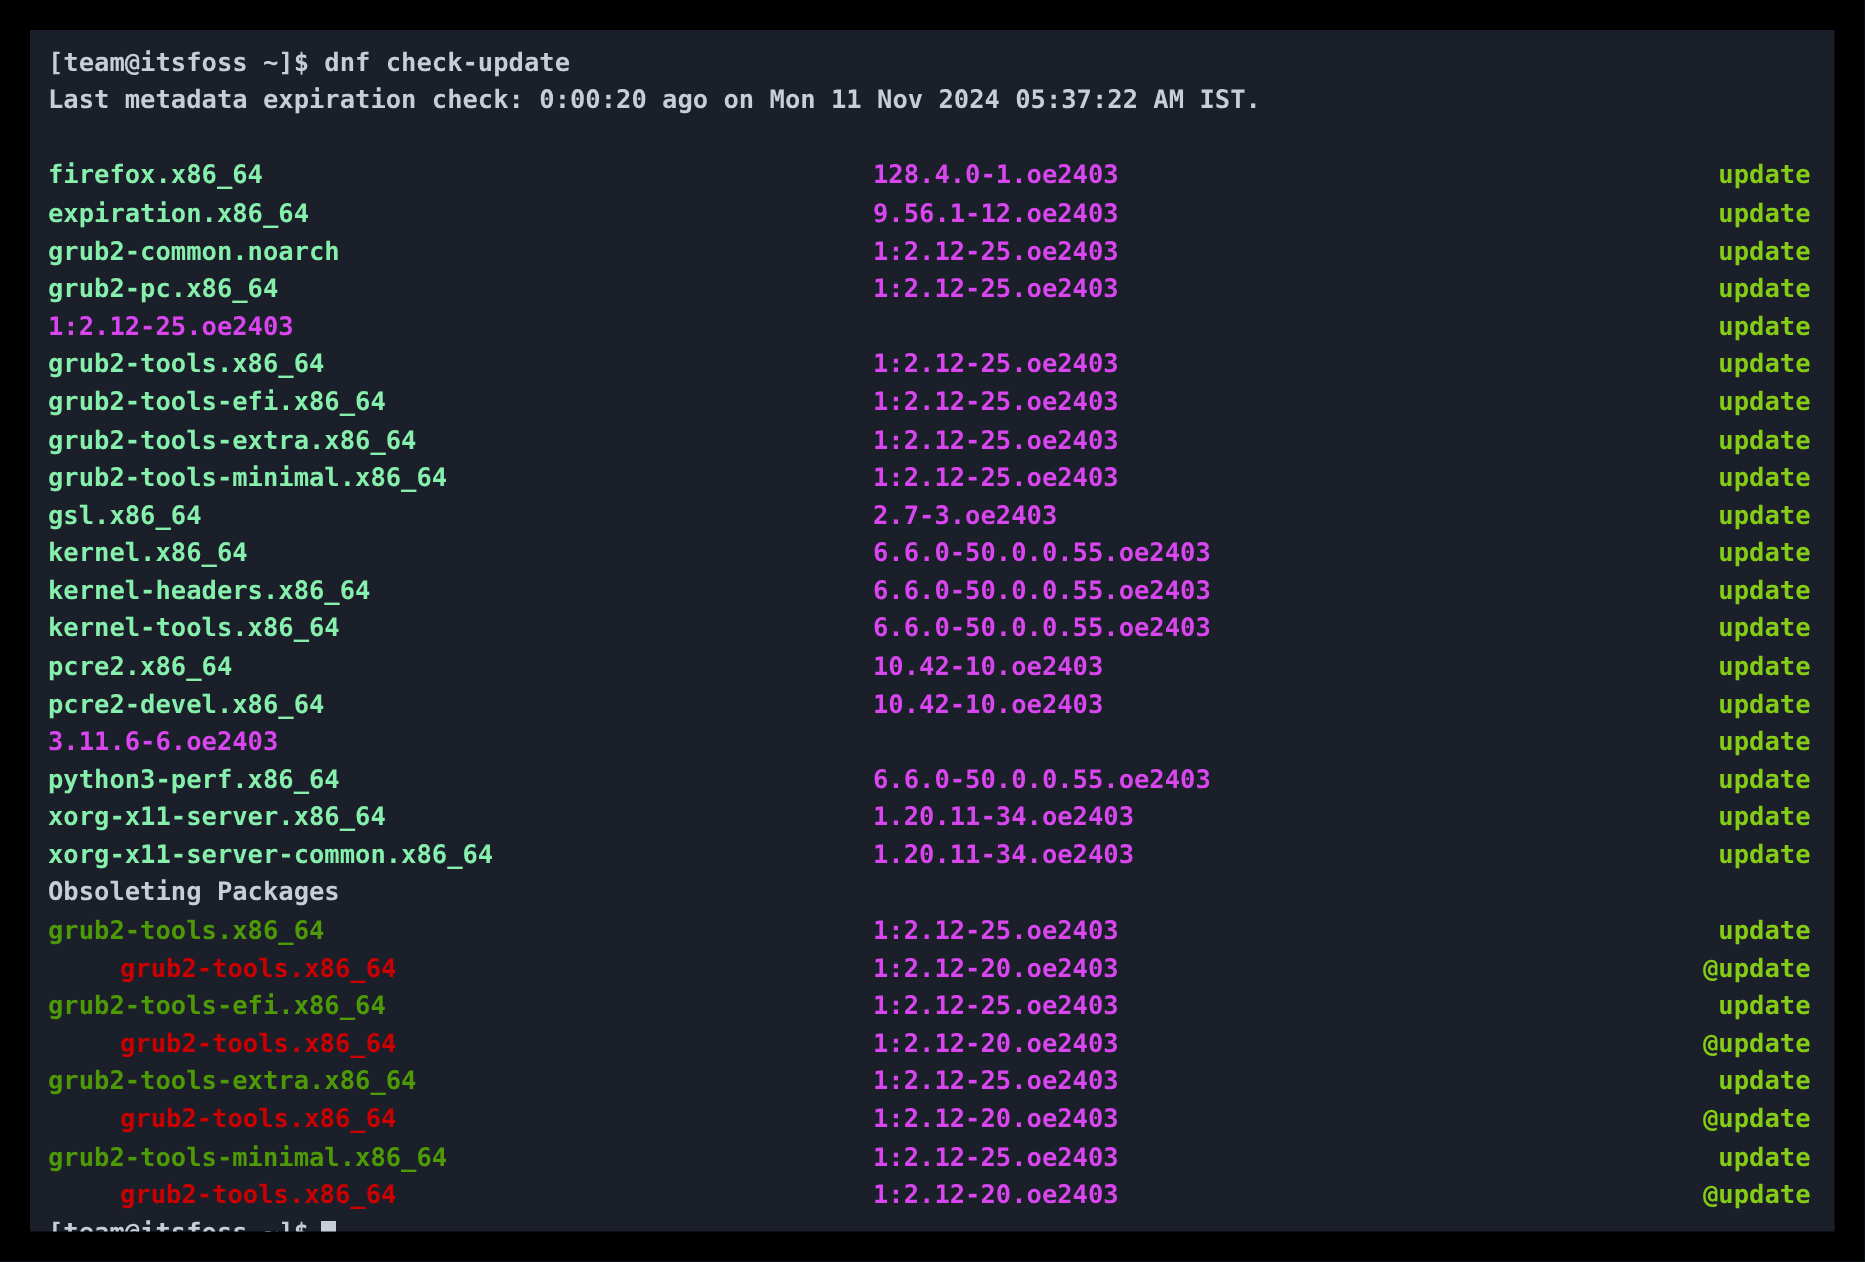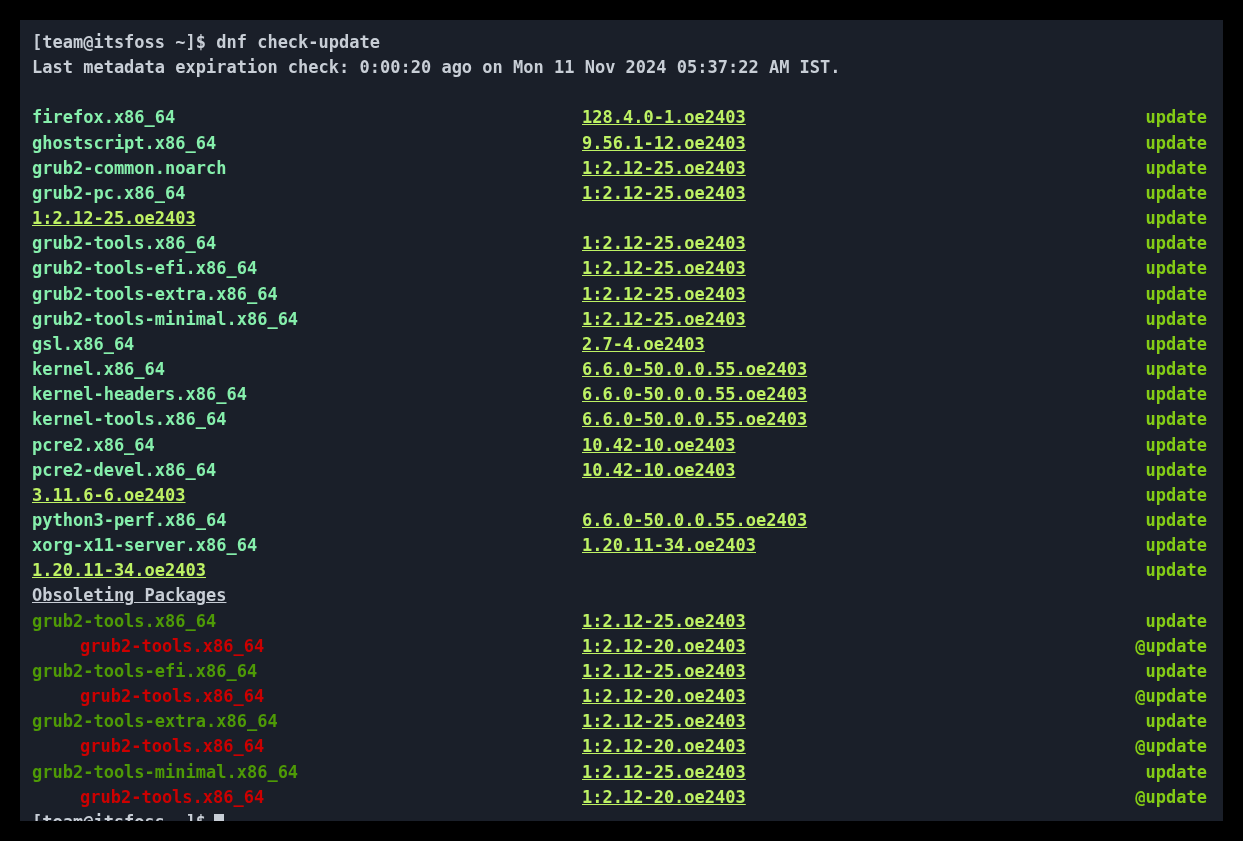--- a/index.html
+++ b/index.html
@@ -38,43 +38,41 @@
       display: flex;
       white-space: pre;
     }
     .col-pkg {
       width: 550px;
       flex-shrink: 0;
     }
     .col-ver {
       width: 470px;
       flex-shrink: 0;
-      color: #bef264;
-      text-decoration: underline;
+      color: #d946ef;
     }
     .col-repo {
       color: #84cc16;
       text-align: right;
       flex: 1;
       padding-right: 4px;
     }
     .green-bright {
       color: #86efac;
     }
     .green-dim {
       color: #4e9a06;
     }
     .red-dim {
       color: #cc0000;
       padding-left: 48px;
     }
     .section-header {
       color: #c8ced6;
       white-space: pre;
-      text-decoration: underline;
     }
     .cursor {
       display: inline-block;
       width: 10px;
       height: 18px;
       background: #c8ced6;
       vertical-align: text-bottom;
       margin-left: -2px;
     }
     .last-partial {
@@ -85,38 +83,38 @@
   </style>
 </head>
 <body>
 
 <div class="terminal">
   <div class="prompt-line">[team@itsfoss ~]$ dnf check-update</div>
   <div class="metadata-line">Last metadata expiration check: 0:00:20 ago on Mon 11 Nov 2024 05:37:22 AM IST.</div>
   <div class="blank-line"></div>
   <div id="packages-container">
       <div class="pkg-row"><span class="col-pkg green-bright">firefox.x86_64</span><span class="col-ver">128.4.0-1.oe2403</span><span class="col-repo">update</span></div>
-      <div class="pkg-row"><span class="col-pkg green-bright">ghostscript.x86_64</span><span class="col-ver">9.56.1-12.oe2403</span><span class="col-repo">update</span></div>
+      <div class="pkg-row"><span class="col-pkg green-bright">expiration.x86_64</span><span class="col-ver">9.56.1-12.oe2403</span><span class="col-repo">update</span></div>
       <div class="pkg-row"><span class="col-pkg green-bright">grub2-common.noarch</span><span class="col-ver">1:2.12-25.oe2403</span><span class="col-repo">update</span></div>
       <div class="pkg-row"><span class="col-pkg green-bright">grub2-pc.x86_64</span><span class="col-ver">1:2.12-25.oe2403</span><span class="col-repo">update</span></div>
       <div class="pkg-row"><span class="col-ver">1:2.12-25.oe2403</span><span class="col-repo">update</span></div>
       <div class="pkg-row"><span class="col-pkg green-bright">grub2-tools.x86_64</span><span class="col-ver">1:2.12-25.oe2403</span><span class="col-repo">update</span></div>
       <div class="pkg-row"><span class="col-pkg green-bright">grub2-tools-efi.x86_64</span><span class="col-ver">1:2.12-25.oe2403</span><span class="col-repo">update</span></div>
       <div class="pkg-row"><span class="col-pkg green-bright">grub2-tools-extra.x86_64</span><span class="col-ver">1:2.12-25.oe2403</span><span class="col-repo">update</span></div>
       <div class="pkg-row"><span class="col-pkg green-bright">grub2-tools-minimal.x86_64</span><span class="col-ver">1:2.12-25.oe2403</span><span class="col-repo">update</span></div>
-      <div class="pkg-row"><span class="col-pkg green-bright">gsl.x86_64</span><span class="col-ver">2.7-4.oe2403</span><span class="col-repo">update</span></div>
+      <div class="pkg-row"><span class="col-pkg green-bright">gsl.x86_64</span><span class="col-ver">2.7-3.oe2403</span><span class="col-repo">update</span></div>
       <div class="pkg-row"><span class="col-pkg green-bright">kernel.x86_64</span><span class="col-ver">6.6.0-50.0.0.55.oe2403</span><span class="col-repo">update</span></div>
       <div class="pkg-row"><span class="col-pkg green-bright">kernel-headers.x86_64</span><span class="col-ver">6.6.0-50.0.0.55.oe2403</span><span class="col-repo">update</span></div>
       <div class="pkg-row"><span class="col-pkg green-bright">kernel-tools.x86_64</span><span class="col-ver">6.6.0-50.0.0.55.oe2403</span><span class="col-repo">update</span></div>
       <div class="pkg-row"><span class="col-pkg green-bright">pcre2.x86_64</span><span class="col-ver">10.42-10.oe2403</span><span class="col-repo">update</span></div>
       <div class="pkg-row"><span class="col-pkg green-bright">pcre2-devel.x86_64</span><span class="col-ver">10.42-10.oe2403</span><span class="col-repo">update</span></div>
       <div class="pkg-row"><span class="col-ver">3.11.6-6.oe2403</span><span class="col-repo">update</span></div>
       <div class="pkg-row"><span class="col-pkg green-bright">python3-perf.x86_64</span><span class="col-ver">6.6.0-50.0.0.55.oe2403</span><span class="col-repo">update</span></div>
       <div class="pkg-row"><span class="col-pkg green-bright">xorg-x11-server.x86_64</span><span class="col-ver">1.20.11-34.oe2403</span><span class="col-repo">update</span></div>
-      <div class="pkg-row"><span class="col-ver">1.20.11-34.oe2403</span><span class="col-repo">update</span></div>
+      <div class="pkg-row"><span class="col-pkg green-bright">xorg-x11-server-common.x86_64</span><span class="col-ver">1.20.11-34.oe2403</span><span class="col-repo">update</span></div>
     </div>
   <div class="section-header">Obsoleting Packages</div>
   <div id="obsoleting-container">
       <div class="pkg-row"><span class="col-pkg green-dim">grub2-tools.x86_64</span><span class="col-ver">1:2.12-25.oe2403</span><span class="col-repo">update</span></div>
       <div class="pkg-row"><span class="col-pkg red-dim">grub2-tools.x86_64</span><span class="col-ver">1:2.12-20.oe2403</span><span class="col-repo">@update</span></div>
       <div class="pkg-row"><span class="col-pkg green-dim">grub2-tools-efi.x86_64</span><span class="col-ver">1:2.12-25.oe2403</span><span class="col-repo">update</span></div>
       <div class="pkg-row"><span class="col-pkg red-dim">grub2-tools.x86_64</span><span class="col-ver">1:2.12-20.oe2403</span><span class="col-repo">@update</span></div>
       <div class="pkg-row"><span class="col-pkg green-dim">grub2-tools-extra.x86_64</span><span class="col-ver">1:2.12-25.oe2403</span><span class="col-repo">update</span></div>
       <div class="pkg-row"><span class="col-pkg red-dim">grub2-tools.x86_64</span><span class="col-ver">1:2.12-20.oe2403</span><span class="col-repo">@update</span></div>
       <div class="pkg-row"><span class="col-pkg green-dim">grub2-tools-minimal.x86_64</span><span class="col-ver">1:2.12-25.oe2403</span><span class="col-repo">update</span></div>

